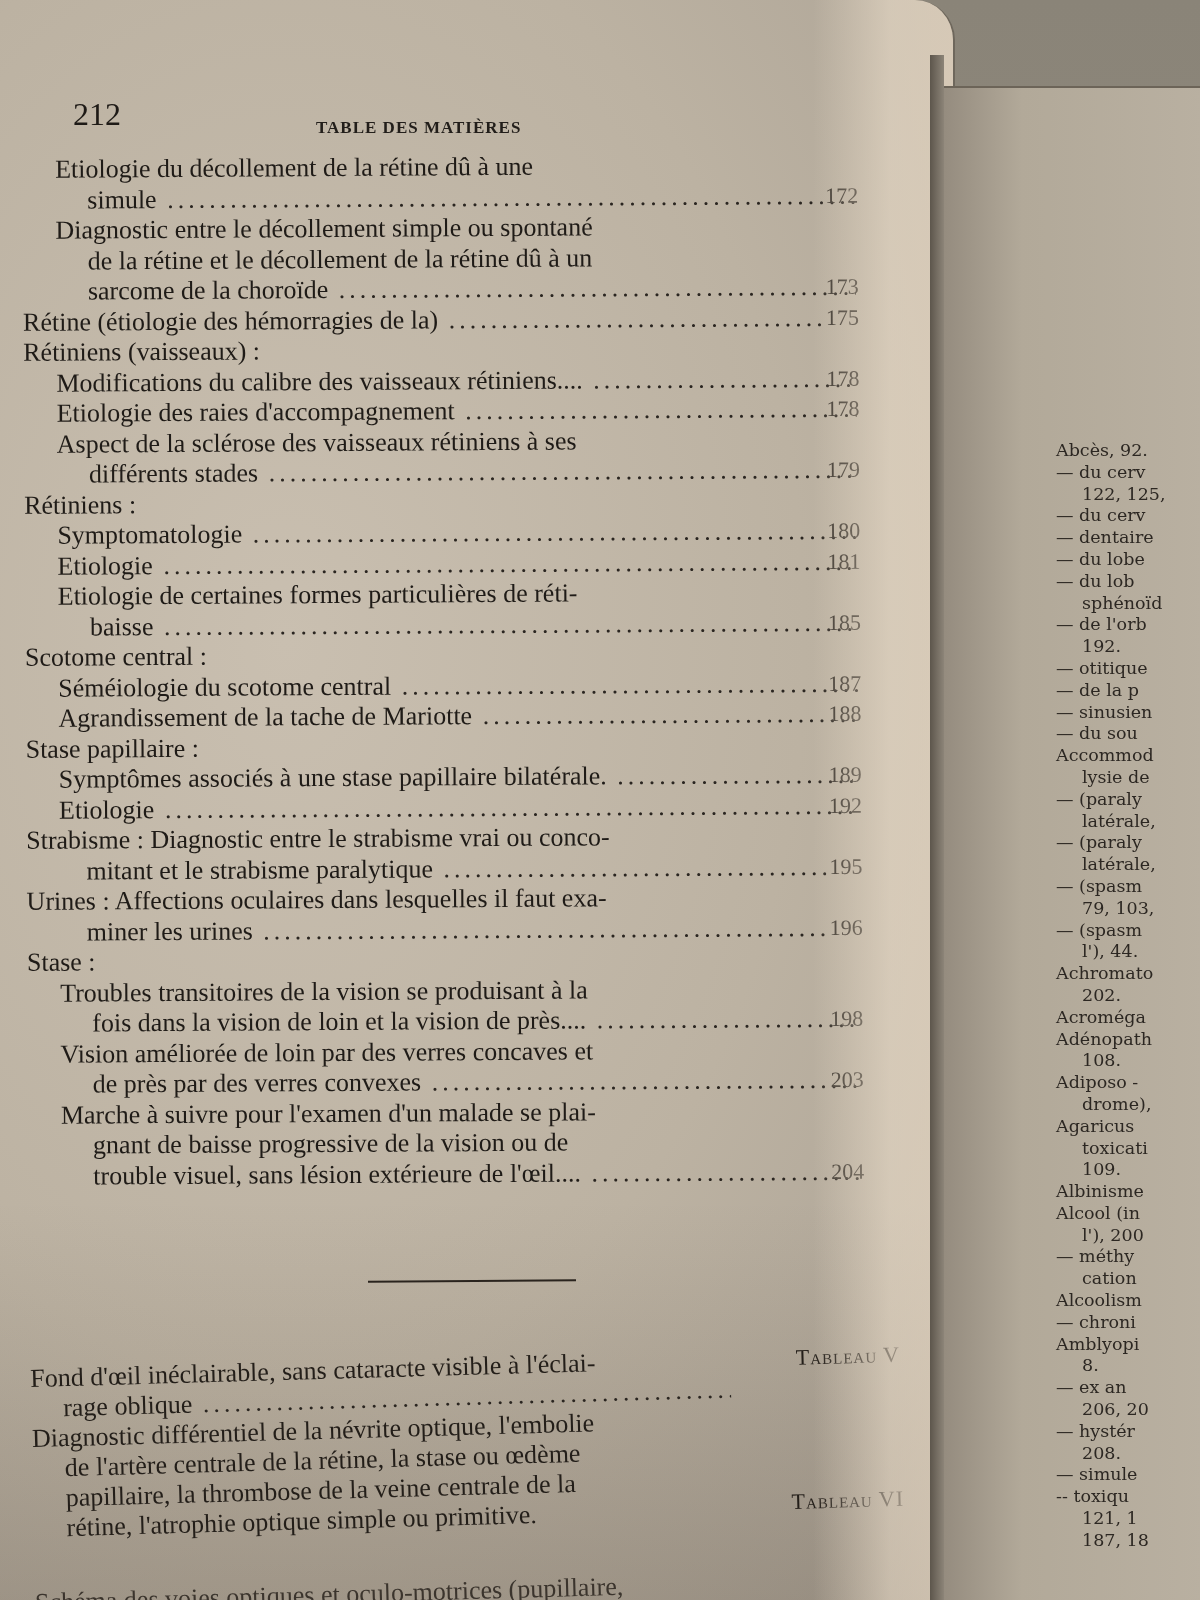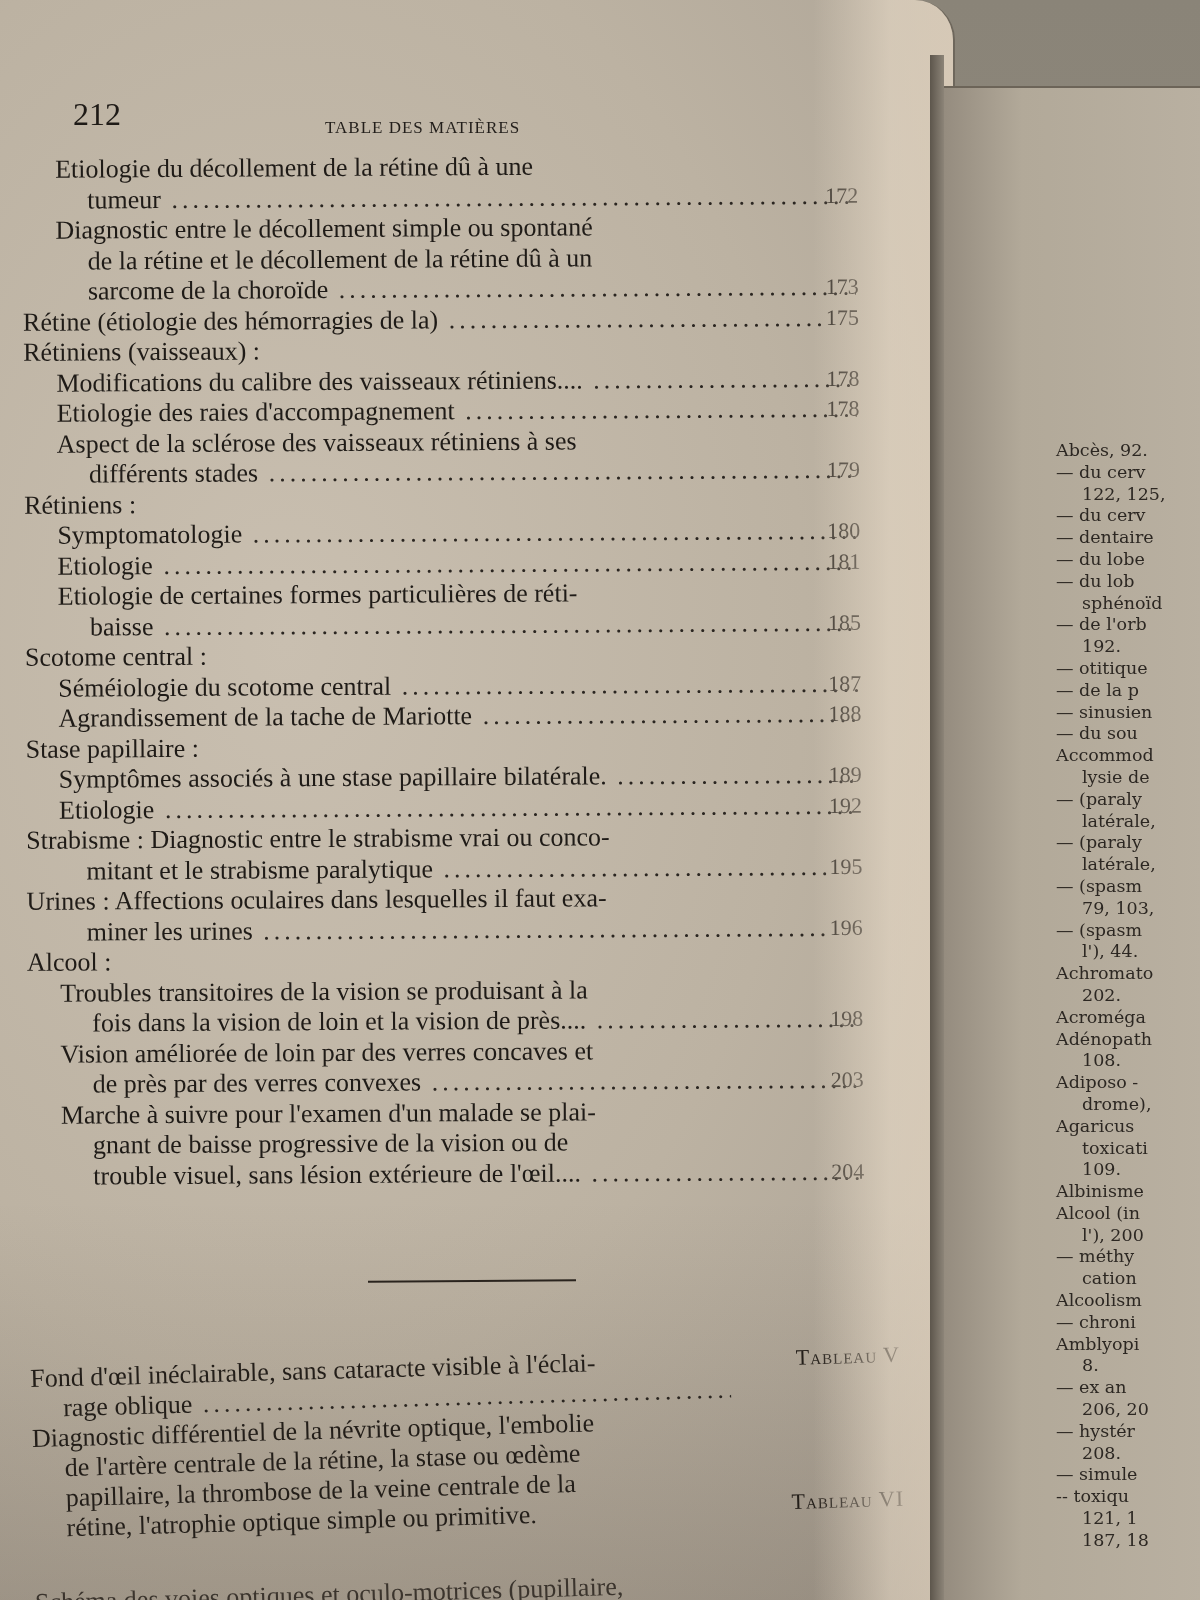--- a/index.html
+++ b/index.html
@@ -31,22 +31,22 @@
       content: ""; position: absolute; left: 0; top: 1200px; width: 100%; height: 400px;
       background: linear-gradient(180deg, rgba(0,0,0,0) 0%, rgba(60,50,40,0.18) 100%);
       pointer-events: none;
     }
     .page-number {
       position: absolute; left: 39px; top: 96px; font-size: 32px; color: #1e1a16;
       font-family: "Liberation Serif", serif;
       margin-left: 34px;
     }
     .running-head {
-      position: absolute; left: 325px; top: 118px; font-size: 17px; letter-spacing: 1px;
-      color: #221e1a; font-family: "Liberation Serif", serif; font-weight: normal;
+      position: absolute; left: 316px; top: 118px; font-size: 17px; letter-spacing: 1px;
+      color: #221e1a; font-family: "Liberation Serif", serif; font-weight: bold;
     }
     .toc {
       position: absolute; left: 0; top: 155px; width: 900px;
       font-family: "Liberation Serif", serif; color: #1f1b17;
       font-size: 26px; line-height: 30.5px;
       transform: rotate(-0.35deg); transform-origin: 0 0;
     }
     .entry { position: relative; display: block; padding-right: 90px; }
     .entry .txt { display: block; }
     .entry .page {
@@ -109,21 +109,21 @@
 
 <div class="backdrop"></div>
 
 <div class="left-page">
   <div class="page-number">212</div>
   <div class="running-head">TABLE DES MATIÈRES</div>
 
   <div class="toc" id="toc">
       <div class="entry hang1">
         <span class="txt"><span>Etiologie du décollement de la rétine dû à une</span></span>
-        <span class="txt cont leadwrap"><span>tumeur</span><span class="leader"></span></span>
+        <span class="txt cont leadwrap"><span>simule</span><span class="leader"></span></span>
         <span class="page">172</span>
       </div>
       <div class="entry hang1">
         <span class="txt"><span>Diagnostic entre le décollement simple ou spontané</span></span>
         <span class="txt cont"><span>de la rétine et le décollement de la rétine dû à un</span></span>
         <span class="txt cont leadwrap"><span>sarcome de la choroïde</span><span class="leader"></span></span>
         <span class="page">173</span>
       </div>
       <div class="entry hang0">
         <span class="txt leadwrap"><span>Rétine (étiologie des hémorragies de la)</span><span class="leader"></span></span>
@@ -187,21 +187,21 @@
         <span class="txt"><span>Strabisme : Diagnostic entre le strabisme vrai ou conco-</span></span>
         <span class="txt cont leadwrap"><span>mitant et le strabisme paralytique</span><span class="leader"></span></span>
         <span class="page">195</span>
       </div>
       <div class="entry hang0">
         <span class="txt"><span>Urines : Affections oculaires dans lesquelles il faut exa-</span></span>
         <span class="txt cont leadwrap"><span>miner les urines</span><span class="leader"></span></span>
         <span class="page">196</span>
       </div>
       <div class="entry hang0">
-        <span class="txt"><span>Alcool :</span></span>
+        <span class="txt"><span>Stase :</span></span>
       </div>
       <div class="entry hang1">
         <span class="txt"><span>Troubles transitoires de la vision se produisant à la</span></span>
         <span class="txt cont leadwrap"><span>fois dans la vision de loin et la vision de près....</span><span class="leader"></span></span>
         <span class="page">198</span>
       </div>
       <div class="entry hang1">
         <span class="txt"><span>Vision améliorée de loin par des verres concaves et</span></span>
         <span class="txt cont leadwrap"><span>de près par des verres convexes</span><span class="leader"></span></span>
         <span class="page">203</span>

